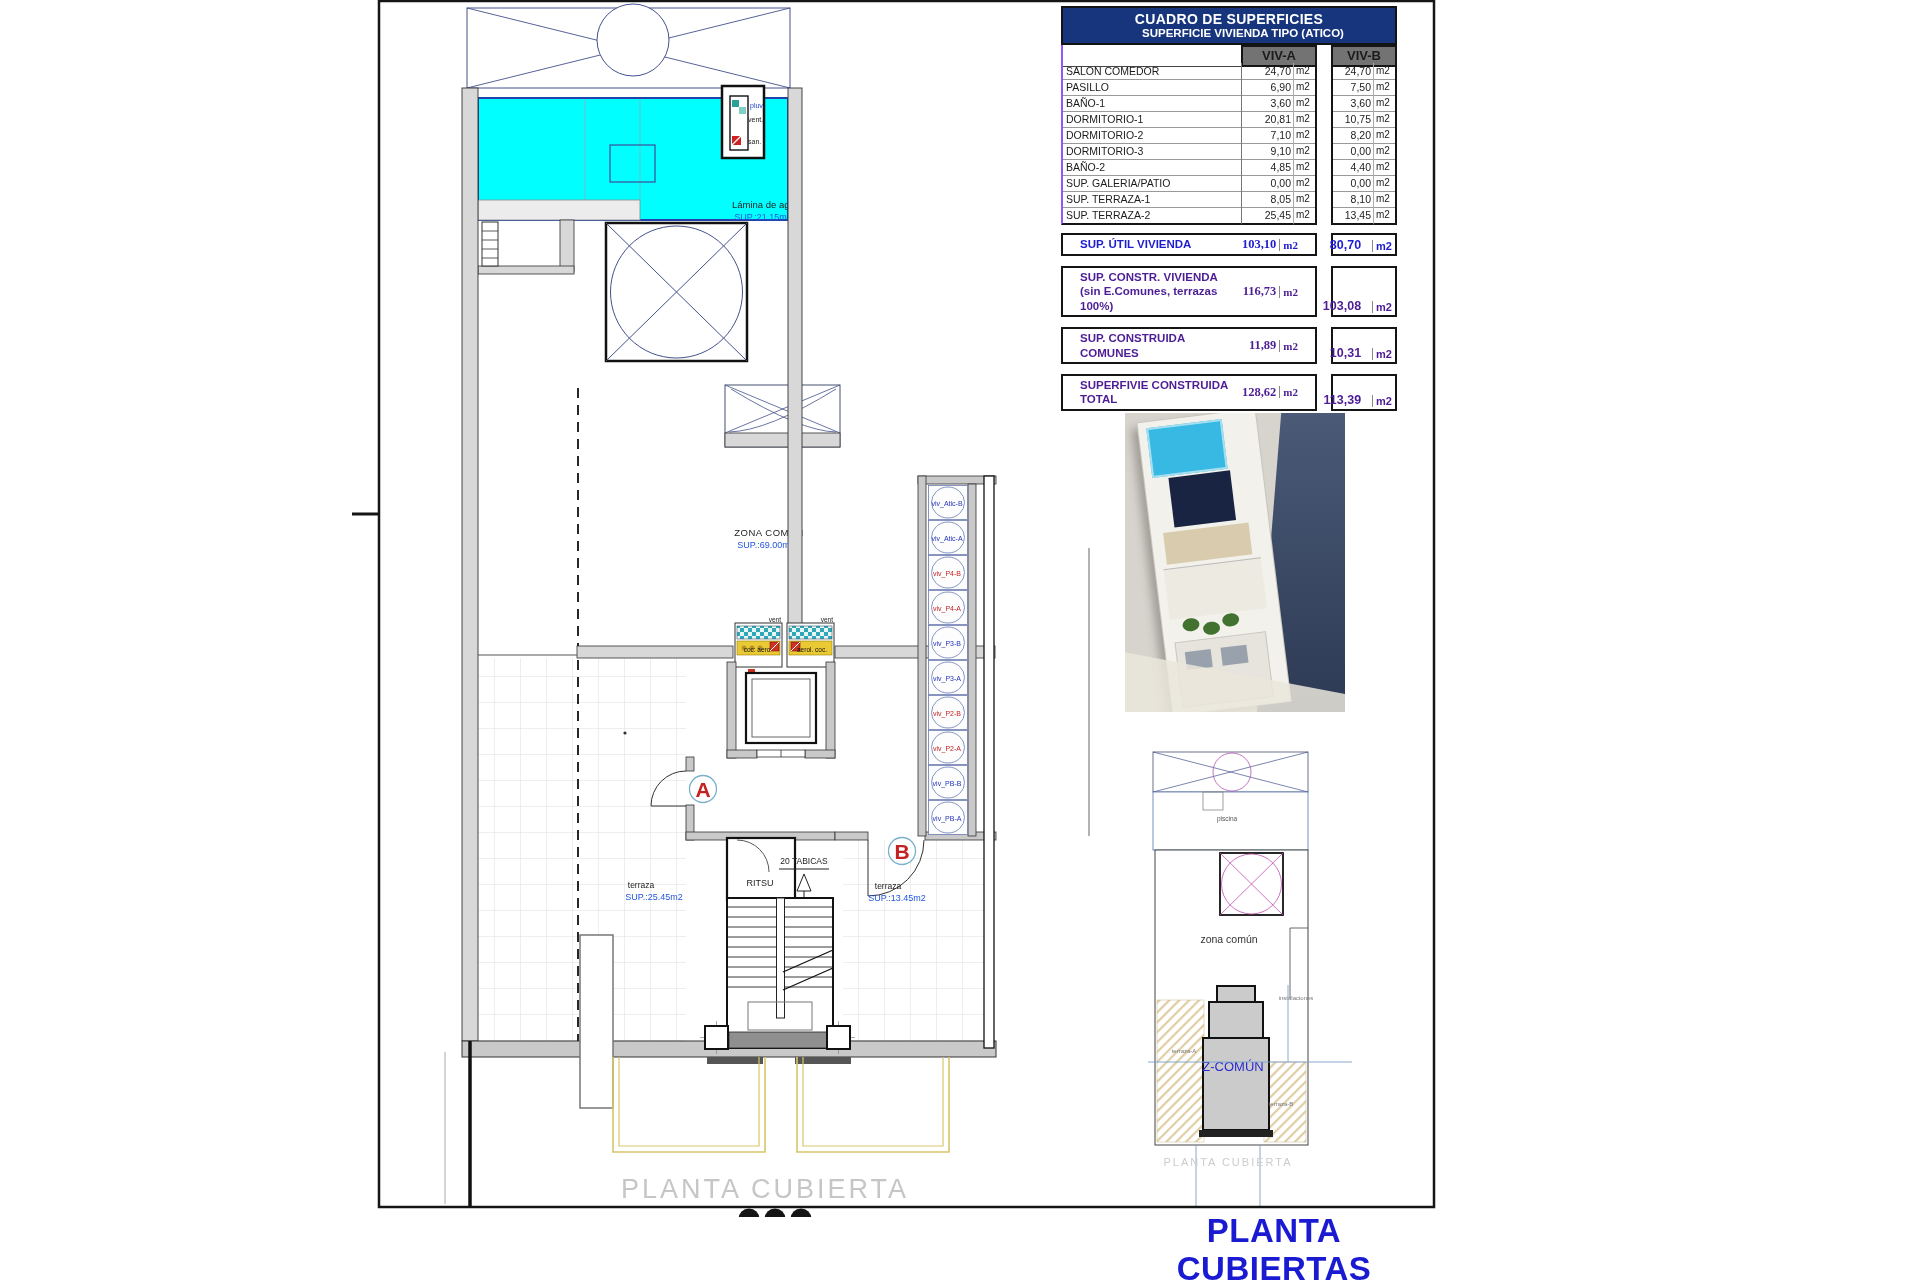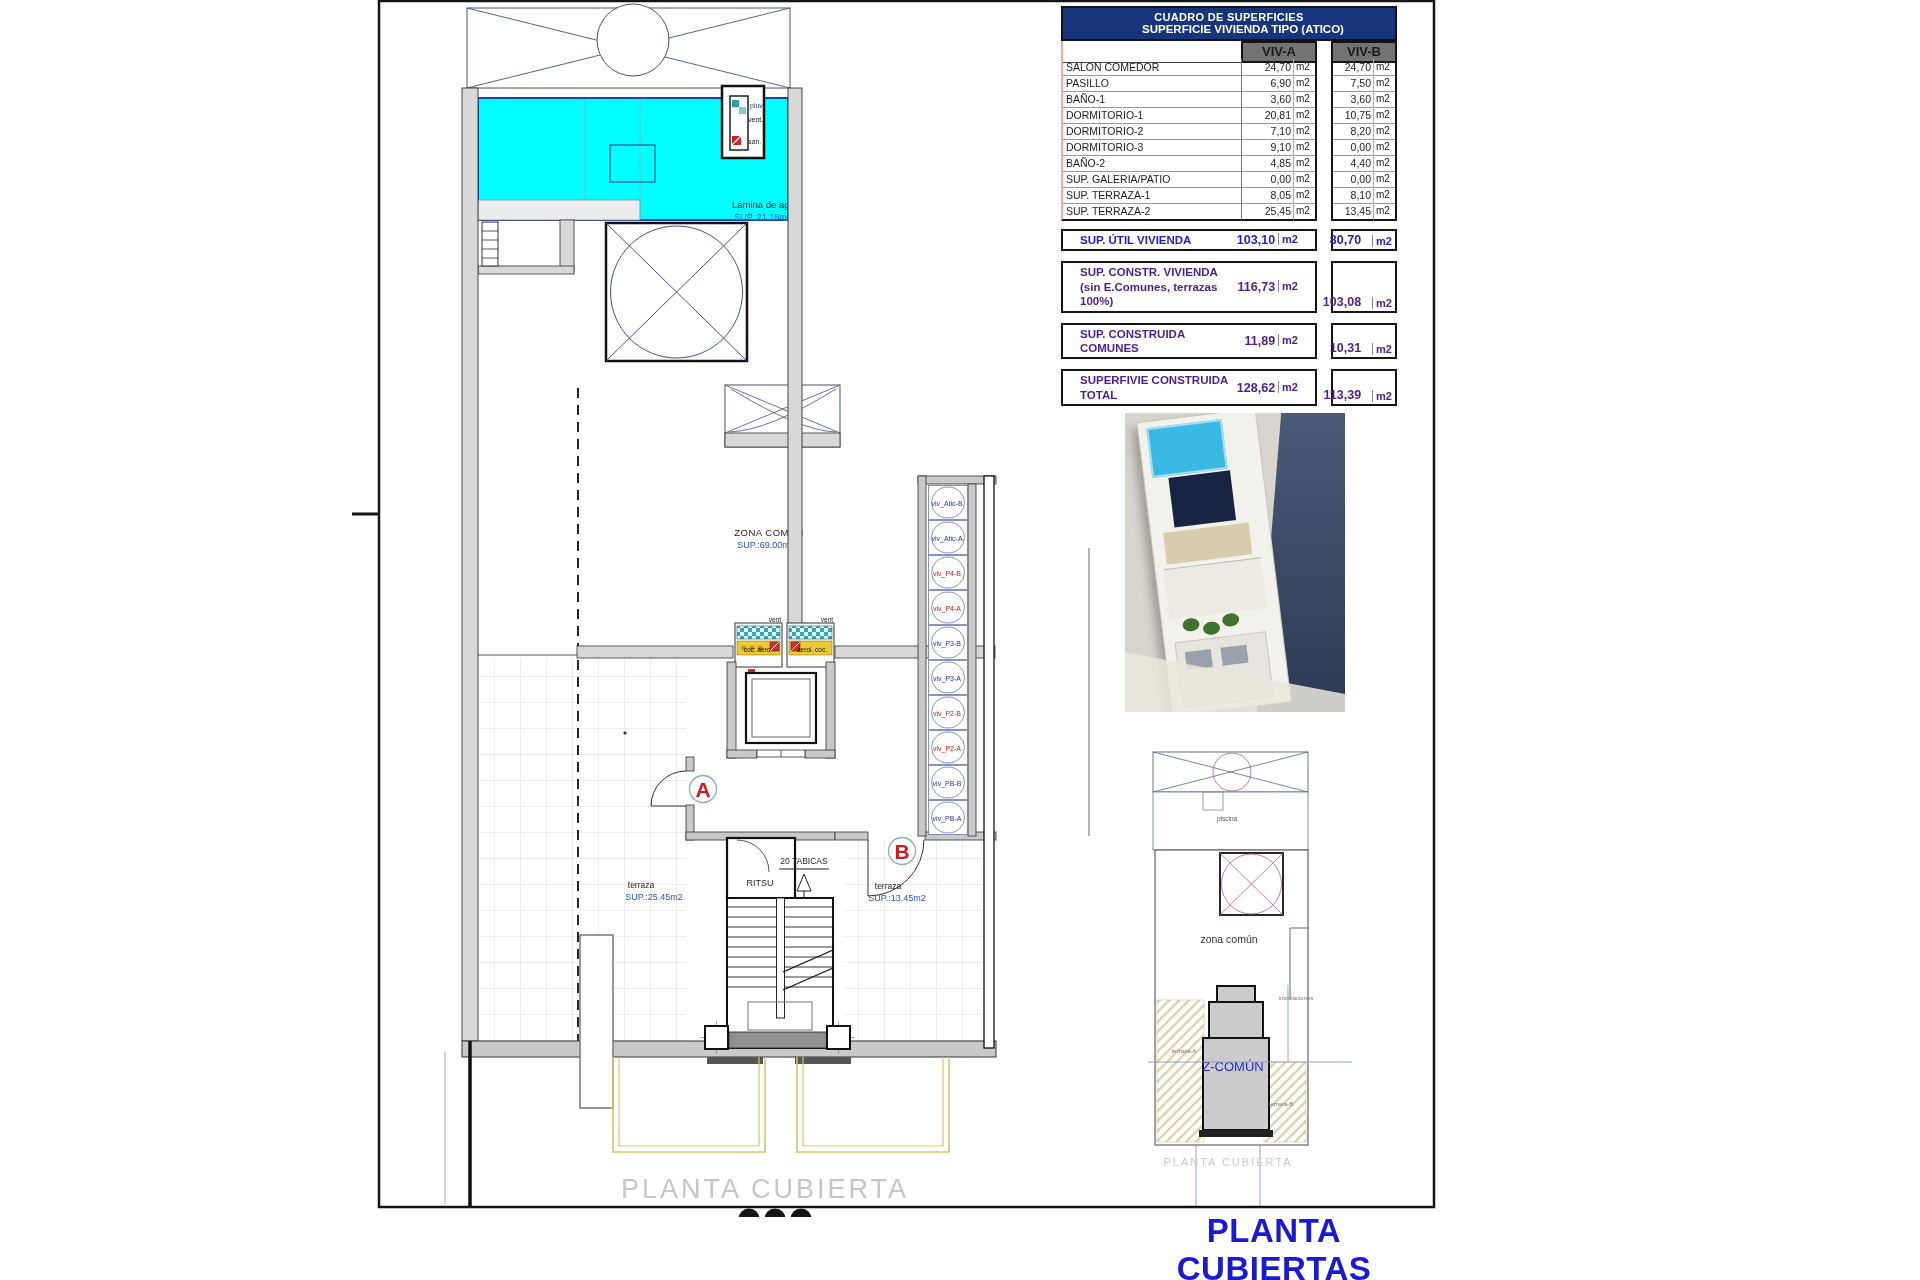--- a/index.html
+++ b/index.html
@@ -3,37 +3,37 @@
 <meta charset="utf-8">
 <style>
   html,body{margin:0;padding:0;background:#ffffff;}
   .sheet{position:relative;width:1920px;height:1280px;background:#fff;overflow:hidden;
          font-family:"Liberation Sans",sans-serif;}
   svg text{font-family:"Liberation Sans",sans-serif;}
 
   
   #surface-table{position:absolute;left:1061px;top:6px;width:336px;font-family:"Liberation Sans",sans-serif;}
   .t-head{background:#17357d;border:2px solid #131313;color:#fff;text-align:center;padding:3px 0 4px;}
-  .t-title{font-size:11px;font-weight:bold;letter-spacing:.3px;}
+  .t-title{font-size:14px;font-weight:bold;letter-spacing:.3px;}
   .t-sub{font-size:11.5px;font-weight:bold;margin-left:28px;}
   .trow{display:grid;grid-template-columns:180px 52px 24px 14px 42px 24px;height:16px;line-height:16px;font-size:10.5px;color:#1b1b1b;}
   .thead-row{height:18px;line-height:18px;}
-  .c-label{border-left:2px solid #fca5a5;border-bottom:1px solid #999;padding-left:3px;white-space:nowrap;overflow:hidden;}
+  .c-label{border-left:2px solid #8b5cf6;border-bottom:1px solid #999;padding-left:3px;white-space:nowrap;overflow:hidden;}
   .c-num{border-left:1px solid #777;border-bottom:1px solid #999;text-align:right;padding-right:2px;}
   .c-unit{border-left:1px solid #aaa;border-right:2px solid #151515;border-bottom:1px solid #999;padding-left:2px;font-size:10px;}
   .cB{border-left:2px solid #151515;}
   .c-gap{border:none;}
   .c-blank{border-bottom:1px solid #444;}
   .c-colhead{grid-column:span 2;border:2px solid #151515;font-weight:bold;text-align:center;font-size:13px;background:#737373;}
   .trow:last-child .c-label,.trow:last-child .c-num,.trow:last-child .c-unit{border-bottom:2px solid #151515;}
   #t-summaries{margin-top:2px;}
   .s-row{display:flex;margin-top:10px;align-items:stretch;}
   .s-left{width:256px;border:2px solid #151515;display:flex;justify-content:space-between;align-items:center;padding:2px 17px;box-sizing:border-box;}
   .s-lines{font-weight:bold;font-size:11.5px;line-height:1.25;}
-  .s-val{display:flex;align-items:flex-start;font-weight:bold;font-size:12.5px;}
+  .s-val{display:flex;align-items:center;font-weight:bold;font-size:12.5px;font-family:Liberation Serif, serif;}
   .s-num{min-width:44px;text-align:right;}
   .s-unit{border-left:1px solid #888;margin-left:3px;padding-left:3px;font-size:11px;}
   .s-gap{width:14px;}
   .s-right{width:66px;border:2px solid #151515;display:flex;justify-content:flex-end;align-items:flex-end;padding:2px 3px;box-sizing:border-box;font-weight:bold;font-size:12.5px;gap:8px;}
   .blue{color:#1c1cd0;}
   .maroon{color:#4c1d95;}
 
   
   .r3d{position:absolute;left:1125px;top:413px;width:220px;height:299px;background:#d7d4ce;overflow:hidden;}
   .r3d-dark{position:absolute;inset:0;background:linear-gradient(180deg,#4a5a77,#2e3a54);clip-path:polygon(71% 0,100% 0,100% 100%,60% 100%);}

